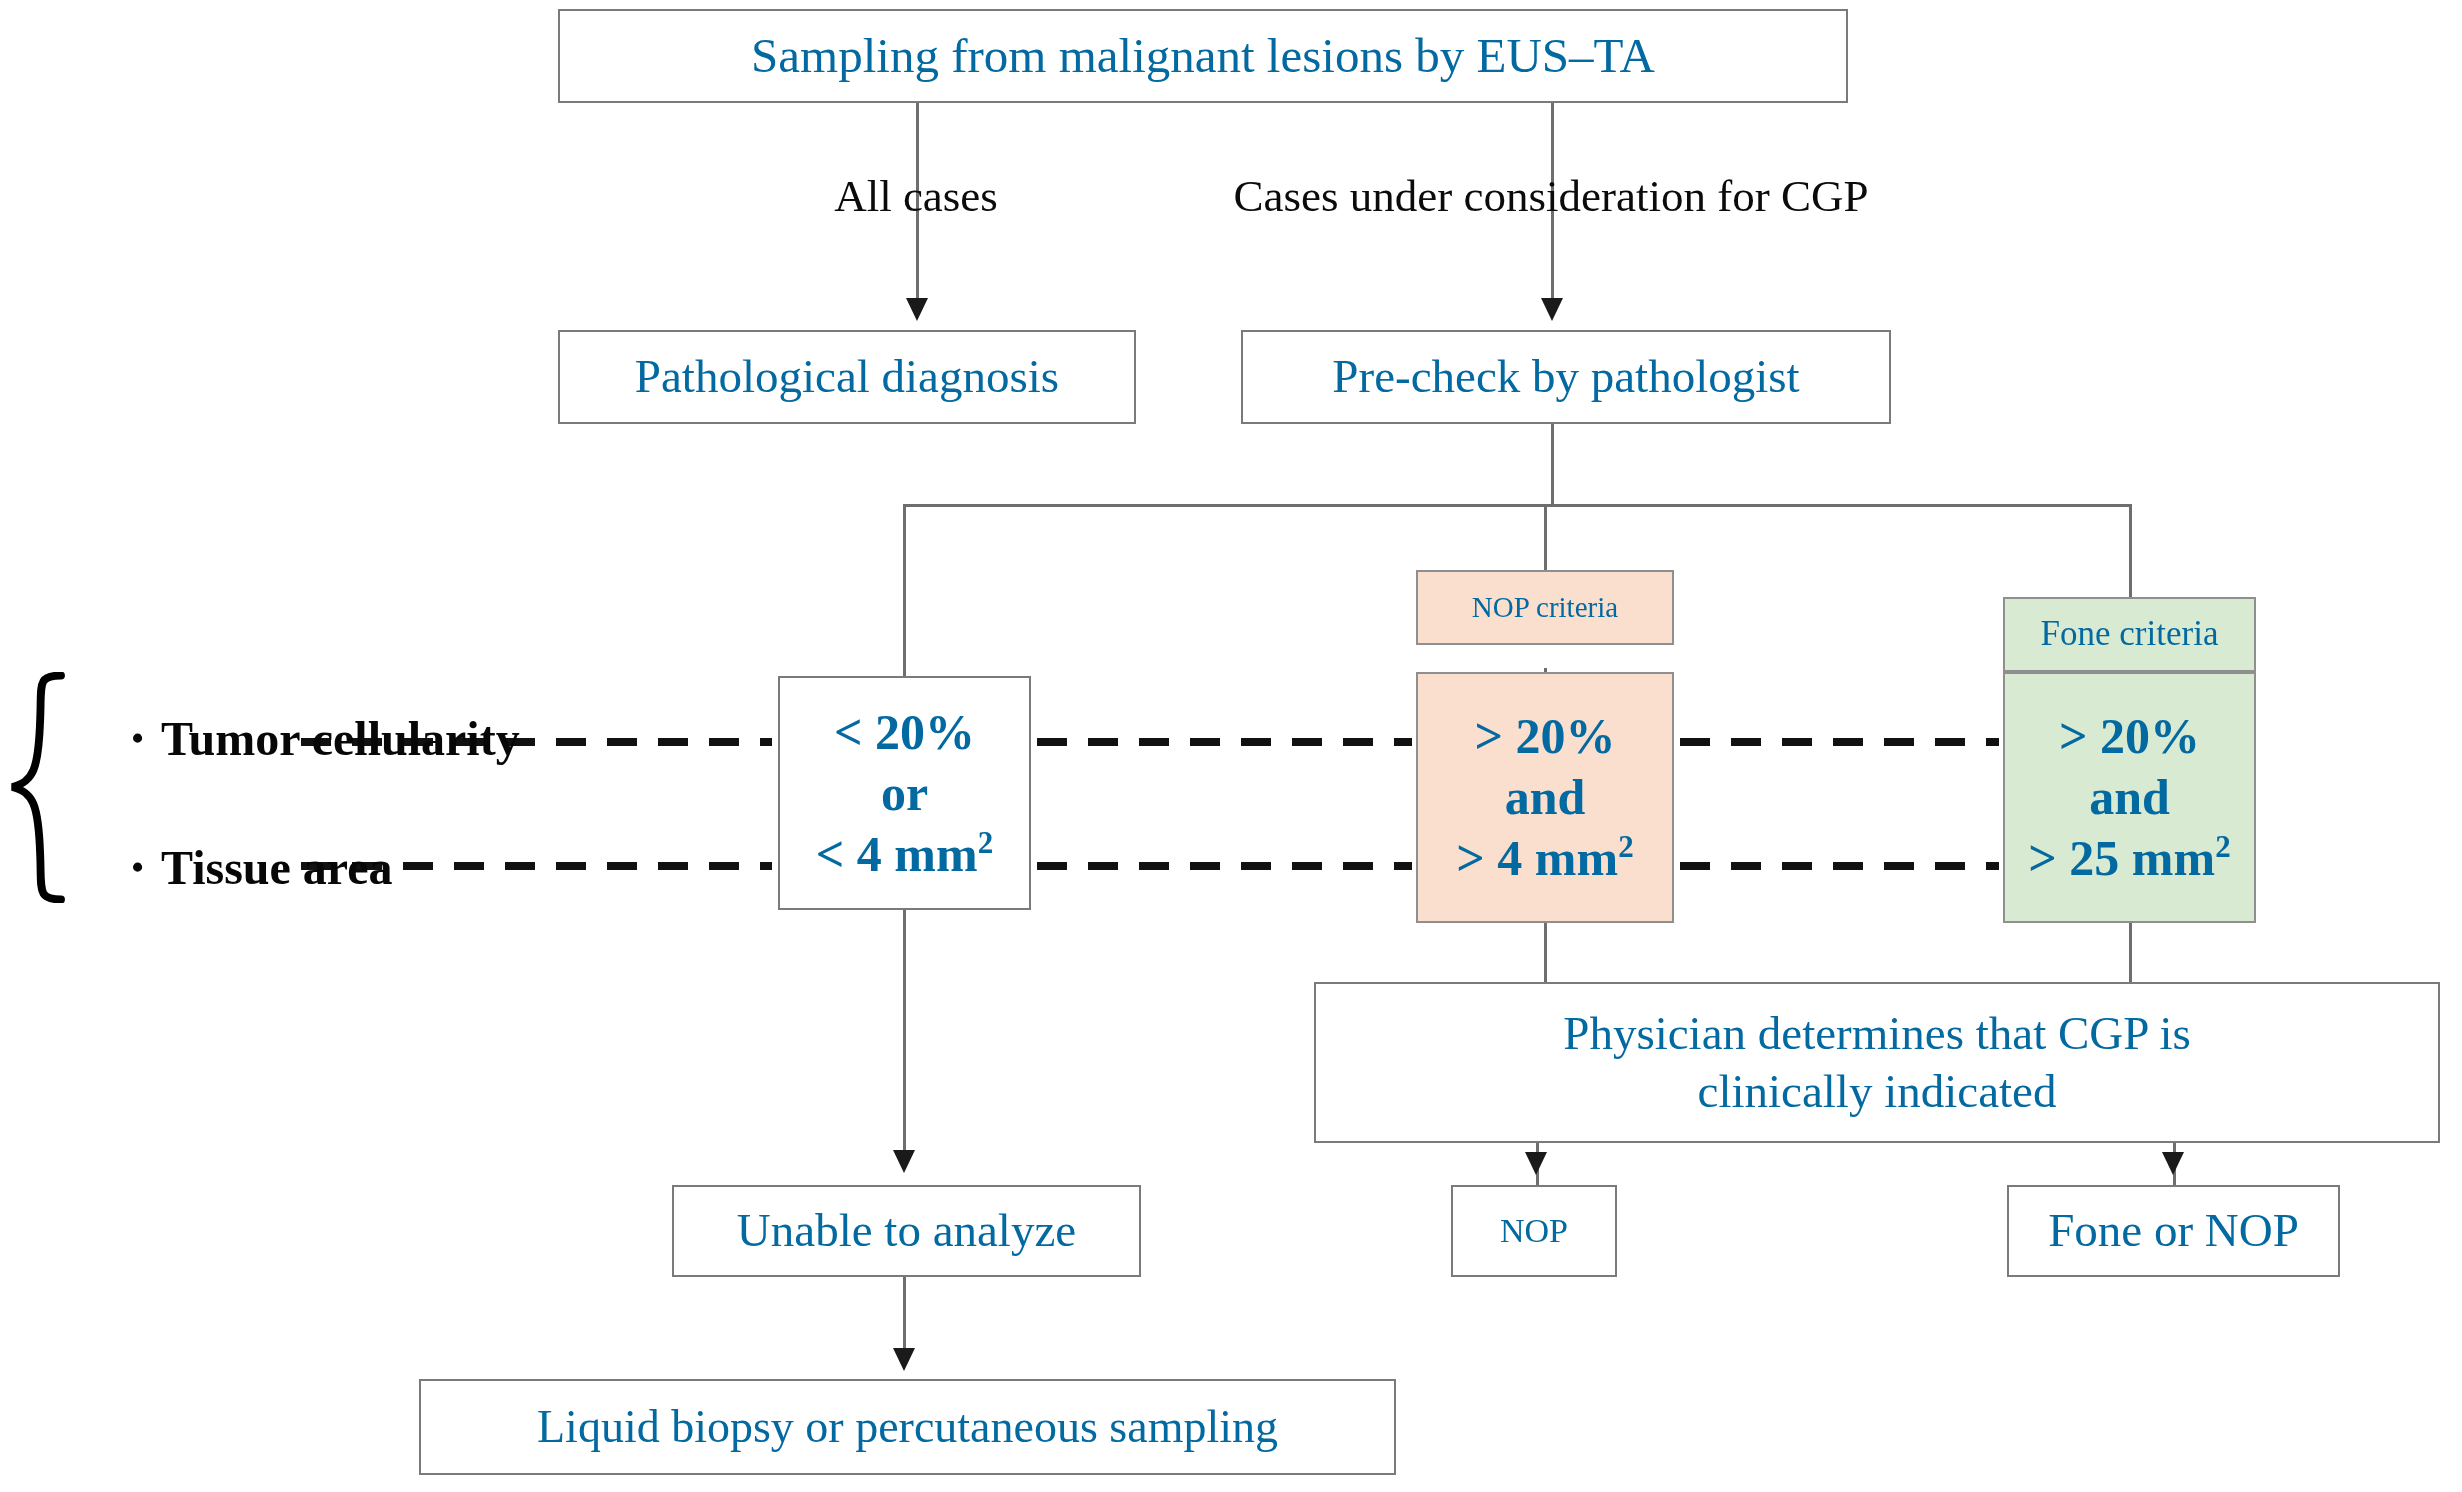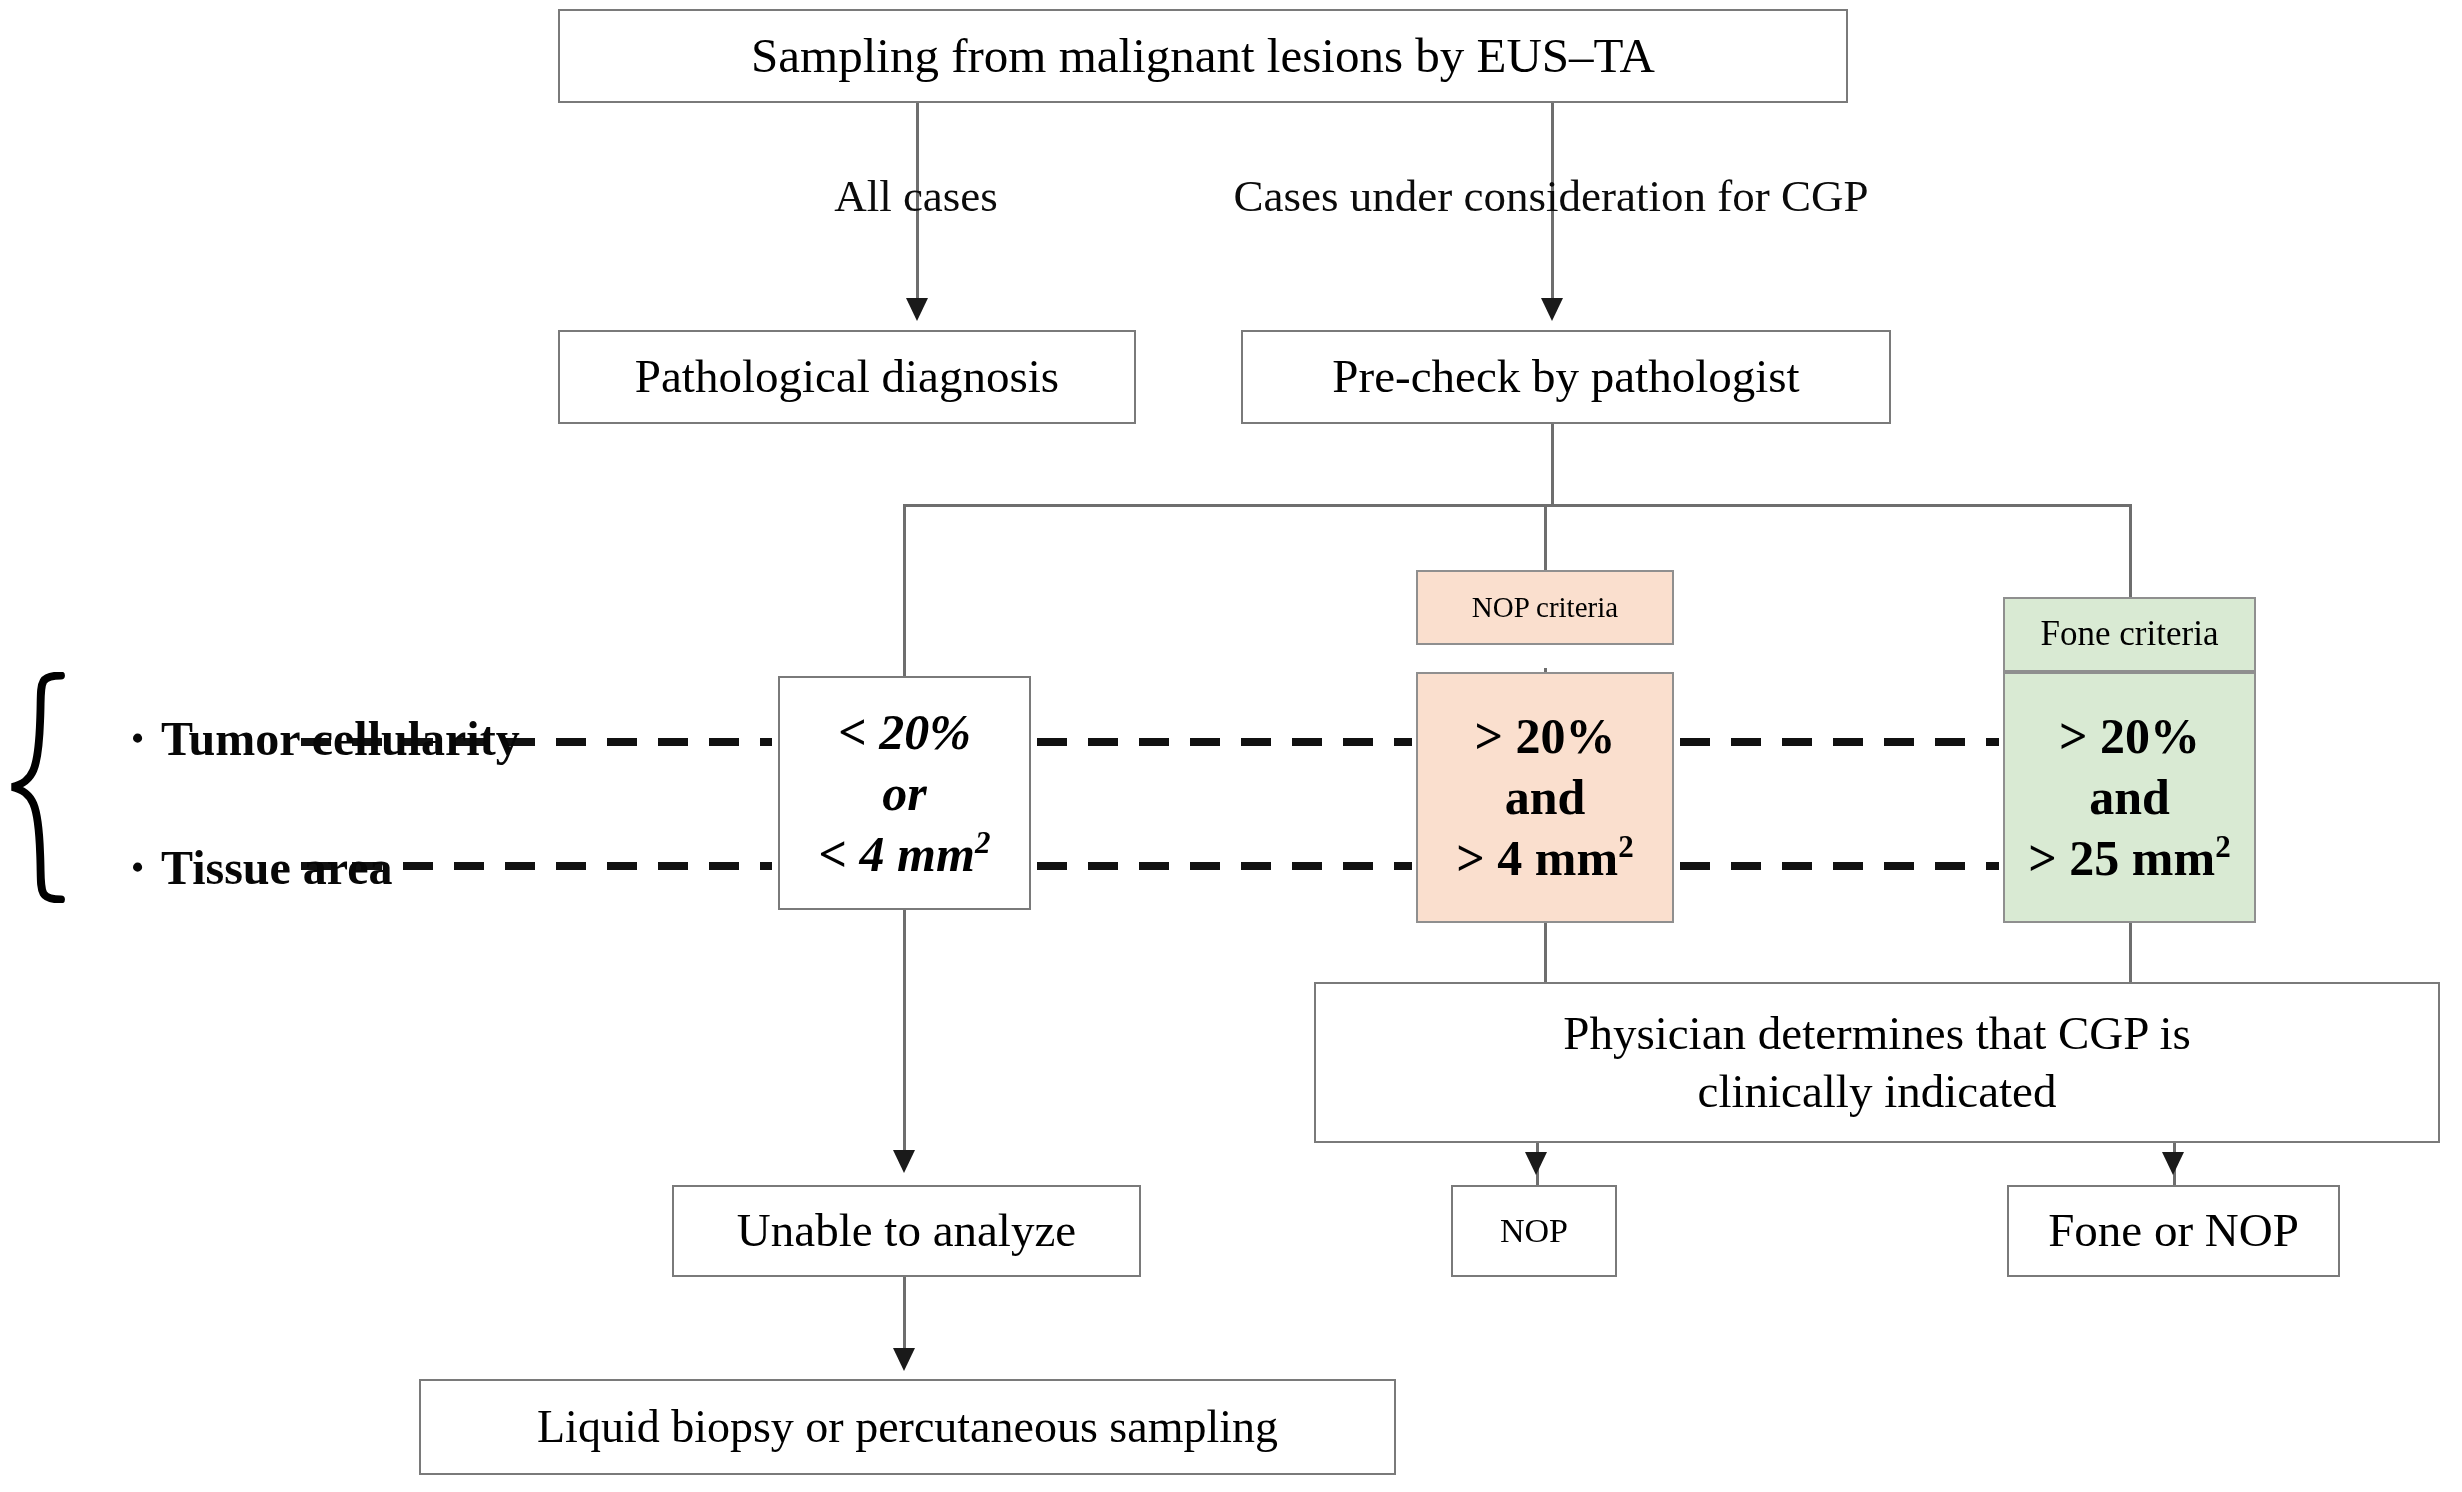--- a/index.html
+++ b/index.html
@@ -21,38 +21,38 @@
   .box {
     position: absolute;
     box-sizing: border-box;
     border: 2.6px solid #7a7a7a;
     background: #ffffff;
     display: flex;
     flex-direction: column;
     align-items: center;
     justify-content: center;
     text-align: center;
-    color: #000000;
+    color: #0369a1;
     line-height: 1.22;
     z-index: 5;
   }
   .box .line { display: block; white-space: nowrap; }
   .bold  { font-weight: bold; font-size: 50px; }
 
   
   #box-sampling      { left: 558px;  top: 8.7px;   width: 1290px; height: 94px; font-size: 49px; }
   #box-pathological  { left: 558px;  top: 330px;  width: 578px;  height: 94px; font-size: 47px; }
   #box-precheck      { left: 1241px; top: 330px;  width: 650px;  height: 94px; font-size: 47px; }
 
   #box-nop-criteria  { left: 1416px; top: 570px;  width: 258px;  height: 75px;  font-size: 29px;
                        background: #fadfce; border-color: #8f8f8f; }
   #box-fone-criteria { left: 2003px; top: 597px;  width: 253px;  height: 75px;  font-size: 35px;
                        background: #d9ead3; border-color: #8f8f8f; }
 
-  #box-low-criteria  { left: 778px;  top: 676px;  width: 253px;  height: 234px; font-style: italic; }
+  #box-low-criteria  { left: 778px;  top: 676px;  width: 253px;  height: 234px; }
   #box-nop-values    { left: 1416px; top: 672px;  width: 258px;  height: 251px;
                        background: #fadfce; border-color: #8f8f8f; }
   #box-fone-values   { left: 2003px; top: 672px;  width: 253px;  height: 251px;
                        background: #d9ead3; border-color: #8f8f8f; }
 
   #box-physician     { left: 1314px; top: 982px; width: 1126px; height: 161px; font-size: 47px; }
 
   #box-unable        { left: 672px;  top: 1185px; width: 469px;  height: 92px; font-size: 47px; }
   #box-nop-result    { left: 1451px; top: 1185px; width: 166px;  height: 92px; font-size: 34px; }
   #box-fone-result   { left: 2007px; top: 1185px; width: 333px;  height: 92px; font-size: 47px; }

